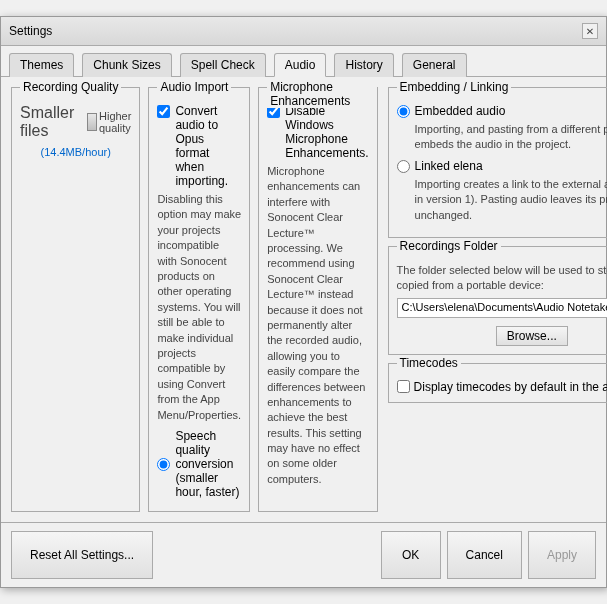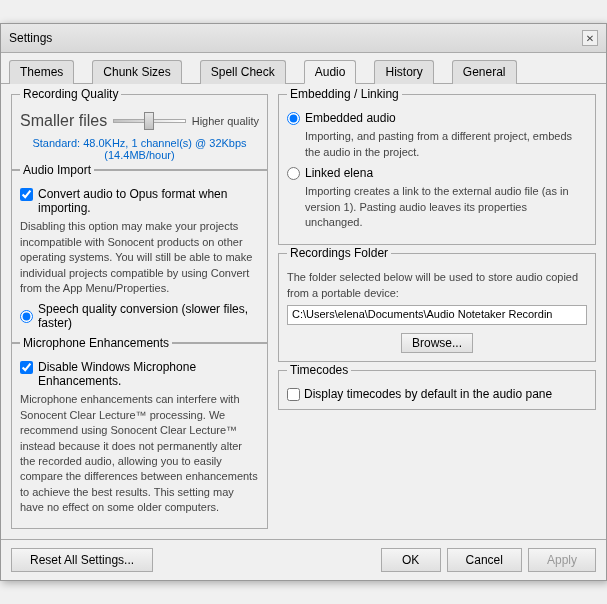--- a/index.html
+++ b/index.html
@@ -48,41 +48,42 @@
       background: #f0f0f0;
       border-bottom: 1px solid #aaa;
     }
     .tab {
       padding: 4px 10px;
       border: 1px solid #aaa;
       border-bottom: none;
       background: #e0e0e0;
       cursor: pointer;
       font-size: 12px;
-      margin-right: 18px;
+      margin-right: 8px;
       border-radius: 3px 3px 0 0;
       position: relative;
       bottom: -1px;
       text-align: right;
     }
     .tab.active {
       background: #f0f0f0;
       border-bottom: 1px solid #f0f0f0;
       z-index: 1;
       font-weight: normal;
     }
     .content {
       padding: 10px;
       display: flex;
       gap: 10px;
     }
     .left-col {
       flex: 1;
       display: flex;
-      flex-direction: column;
+      flex-direction: row;
+      gap: 8px;
     }
     .right-col {
       width: 318px;
       display: flex;
       flex-direction: column;
       gap: 8px;
     }
     .group-box {
       border: 1px solid #aaa;
       padding: 8px;
@@ -202,21 +203,21 @@
       border-top: 1px solid #aaa;
       background: #f0f0f0;
     }
     .footer-left {}
     .footer-right {
       display: flex;
       gap: 6px;
       border-radius: 12px;
     }
     .footer-btn {
-      padding: 4px 18px;
+      padding: 16px 18px;
       font-size: 12px;
       border: 1px solid #aaa;
       background: linear-gradient(to bottom, #f5f5f5, #e0e0e0);
       cursor: pointer;
       min-width: 60px;
     }
     .footer-btn.ok-btn {
       min-width: 60px;
     }
     .footer-btn.apply-btn {
@@ -263,37 +264,36 @@
           <div class="quality-row">
             <span class="quality-label-left">Smaller files</span>
             <div class="slider-container">
               <div class="slider-track">
                 <div class="slider-thumb"></div>
               </div>
             </div>
             <span class="quality-label-right">Higher quality</span>
           </div>
           <div class="quality-standard">
-            <div>Standard: 48.0KHz, 1 channel(s) @ 32Kbps</div>
             <div>(14.4MB/hour)</div>
           </div>
         </div>
       </div>
 
       <div class="group-box">
         <span class="group-title">Audio Import</span>
         <div class="group-content">
           <div class="checkbox-row">
             <input type="checkbox" checked="" style="">
             <label>Convert audio to Opus format when importing.</label>
           </div>
           <p class="description-text">Disabling this option may make your projects incompatible with Sonocent products on other operating systems. You will still be able to make individual projects compatible by using Convert from the App Menu/Properties.</p>
           <div class="radio-row" style="margin-top:6px;">
             <input type="radio" name="quality" checked="" style="">
-            <label>Speech quality conversion (slower files, faster)</label>
+            <label>Speech quality conversion (smaller hour, faster)</label>
           </div>
         </div>
       </div>
 
       <div class="group-box">
         <span class="group-title">Microphone Enhancements</span>
         <div class="group-content">
           <div class="checkbox-row">
             <input type="checkbox" checked="" style="">
             <label>Disable Windows Microphone Enhancements.</label>

